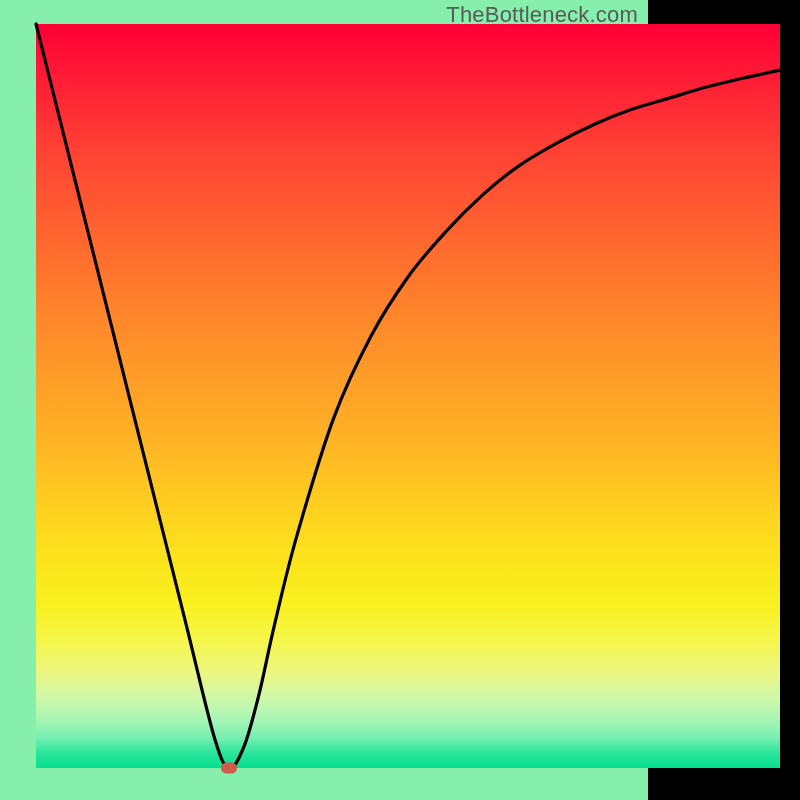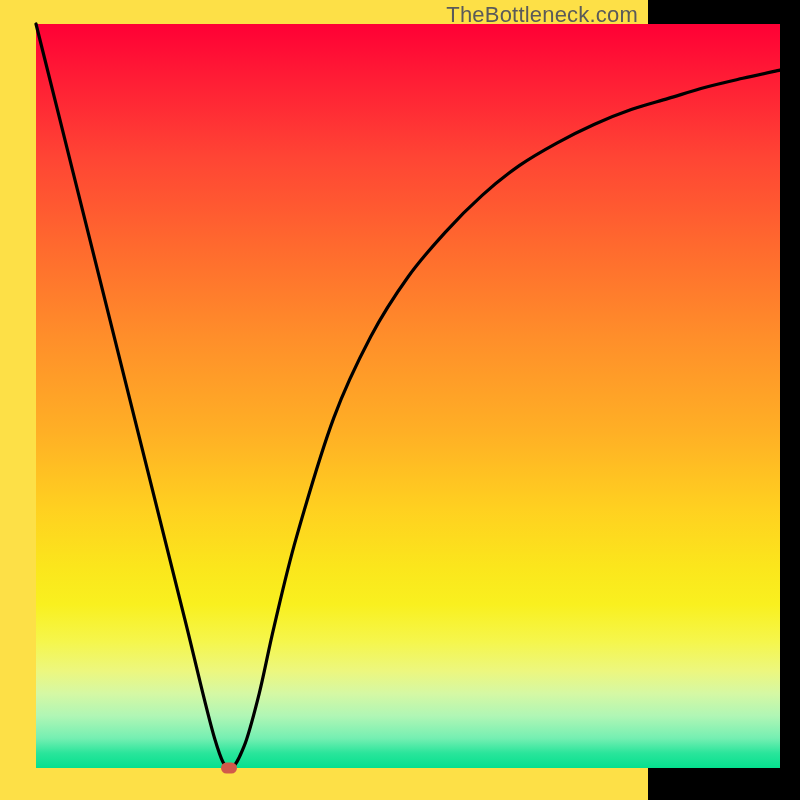--- a/index.html
+++ b/index.html
@@ -8,21 +8,21 @@
     width: 800px;
     height: 800px;
     overflow: hidden;
     background: #000;
     font-family: Arial, Helvetica, sans-serif;
   }
   .container {
     position: relative;
     width: 648px;
     height: 800px;
-    background: #fde047;
+    background: #86efac;
   }
   .plot-area {
     position: absolute;
     left: 36px;
     top: 24px;
     width: 744px;
     height: 744px;
     
     background: linear-gradient(
       to bottom,

